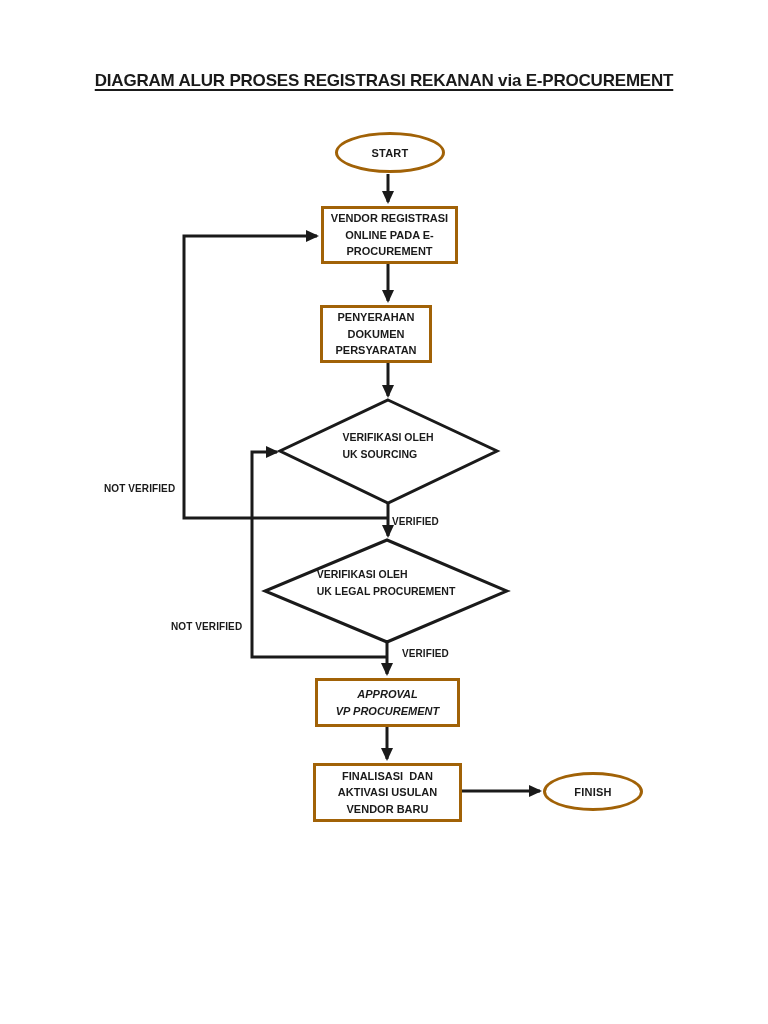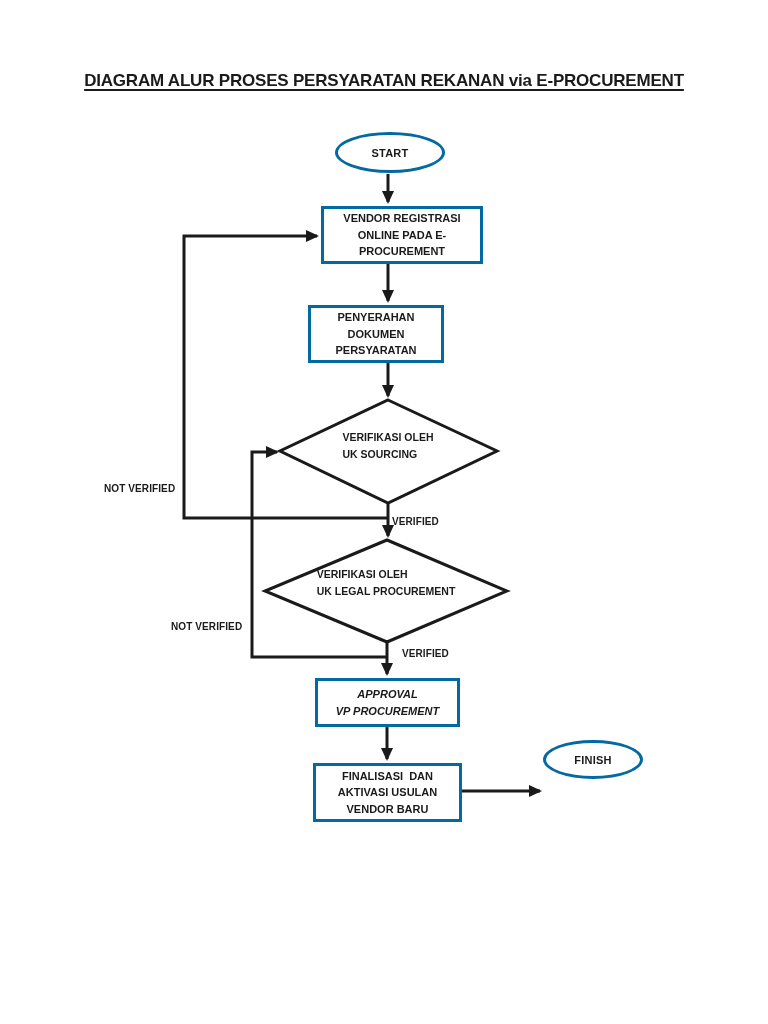--- a/index.html
+++ b/index.html
@@ -13,42 +13,42 @@
   }
   .title .u {
     text-decoration:underline;
     text-decoration-thickness:2px;
     text-underline-offset:3px;
   }
   svg.connectors { position:absolute; left:0; top:0; }
   .node {
     position:absolute; display:flex; align-items:center; justify-content:center;
     text-align:center; font-weight:bold; background:#ffffff;
-    border:3px solid #0369a1; box-sizing:border-box;
+    border:3px solid #a16207; box-sizing:border-box;
   }
   .node .lbl { white-space:pre-wrap; }
   .process { font-size:11px; line-height:1.5; }
   .terminator { border-radius:50%; font-size:11px; letter-spacing:0.2px; }
   .decision-label {
     position:absolute; transform:translate(-50%,-50%);
     font-weight:bold; font-size:10.5px; line-height:1.6;
     white-space:pre-wrap;
   }
   .edge-label {
     position:absolute; font-weight:bold; font-size:10px; white-space:nowrap;
     letter-spacing:0.1px;
   }
 </style>
 </head>
 <body>
 
 <div class="page">
 
   <div class="title">
-    <span class="u">DIAGRAM ALUR PROSES PERSYARATAN REKANAN via E-PROCUREMENT</span>
+    <span class="u">DIAGRAM ALUR PROSES REGISTRASI REKANAN via E-PROCUREMENT</span>
   </div>
 
   <svg class="connectors" width="768" height="1024" viewBox="0 0 768 1024">
     <defs>
       <marker id="ah" markerUnits="userSpaceOnUse" markerWidth="14" markerHeight="12" refX="11" refY="6" orient="auto">
         <path d="M0,0 L13,6 L0,12 Z" fill="#1a1a1a"></path>
       </marker>
     </defs>
 
     <line x1="388" y1="174" x2="388" y2="202" stroke="#1a1a1a" stroke-width="3" marker-end="url(#ah)"></line>
@@ -63,27 +63,27 @@
     <polyline points="387,657 252,657 252,452 277,452" fill="none" stroke="#1a1a1a" stroke-width="3" marker-end="url(#ah)"></polyline>
 
     <polygon points="388,400 497,451 388,503 280,451" fill="#ffffff" stroke="#1a1a1a" stroke-width="3" stroke-linejoin="miter"></polygon>
     <polygon points="387,540 507,591 387,642 265,591" fill="#ffffff" stroke="#1a1a1a" stroke-width="3" stroke-linejoin="miter"></polygon>
   </svg>
 
   <div class="node terminator" style="left:335px; top:132px; width:110px; height:41px;">
     <span class="lbl">START</span>
   </div>
 
-  <div class="node process" style="left:321px; top:206px; width:162px; height:58px;">
+  <div class="node process" style="left:321px; top:206px; width:137px; height:58px;">
     <span class="lbl">VENDOR REGISTRASI
 ONLINE PADA E-
 PROCUREMENT</span>
   </div>
 
-  <div class="node process" style="left:308px; top:305px; width:136px; height:58px;">
+  <div class="node process" style="left:320px; top:305px; width:112px; height:58px;">
     <span class="lbl">PENYERAHAN
 DOKUMEN
 PERSYARATAN</span>
   </div>
 
   <div class="decision-label" style="left:388px; top:446px;">VERIFIKASI OLEH
 UK SOURCING</div>
 
   <div class="decision-label" style="left:386px; top:583px;">VERIFIKASI OLEH
 UK LEGAL PROCUREMENT</div>
@@ -92,21 +92,21 @@
     <span class="lbl">APPROVAL
 VP PROCUREMENT</span>
   </div>
 
   <div class="node process" style="left:313px; top:763px; width:149px; height:59px;">
     <span class="lbl">FINALISASI  DAN
 AKTIVASI USULAN
 VENDOR BARU</span>
   </div>
 
-  <div class="node terminator" style="left:543px; top:740px; width:100px; height:39px;align-items:center;">
+  <div class="node terminator" style="left:543px; top:772px; width:100px; height:39px;align-items:center;">
     <span class="lbl">FINISH</span>
   </div>
 
   <div class="edge-label" style="left:392px; top:516px;">VERIFIED</div>
   <div class="edge-label" style="left:104px; top:483px;">NOT VERIFIED</div>
   <div class="edge-label" style="left:402px; top:648px;">VERIFIED</div>
   <div class="edge-label" style="left:171px; top:621px;">NOT VERIFIED</div>
 
 </div>
 

